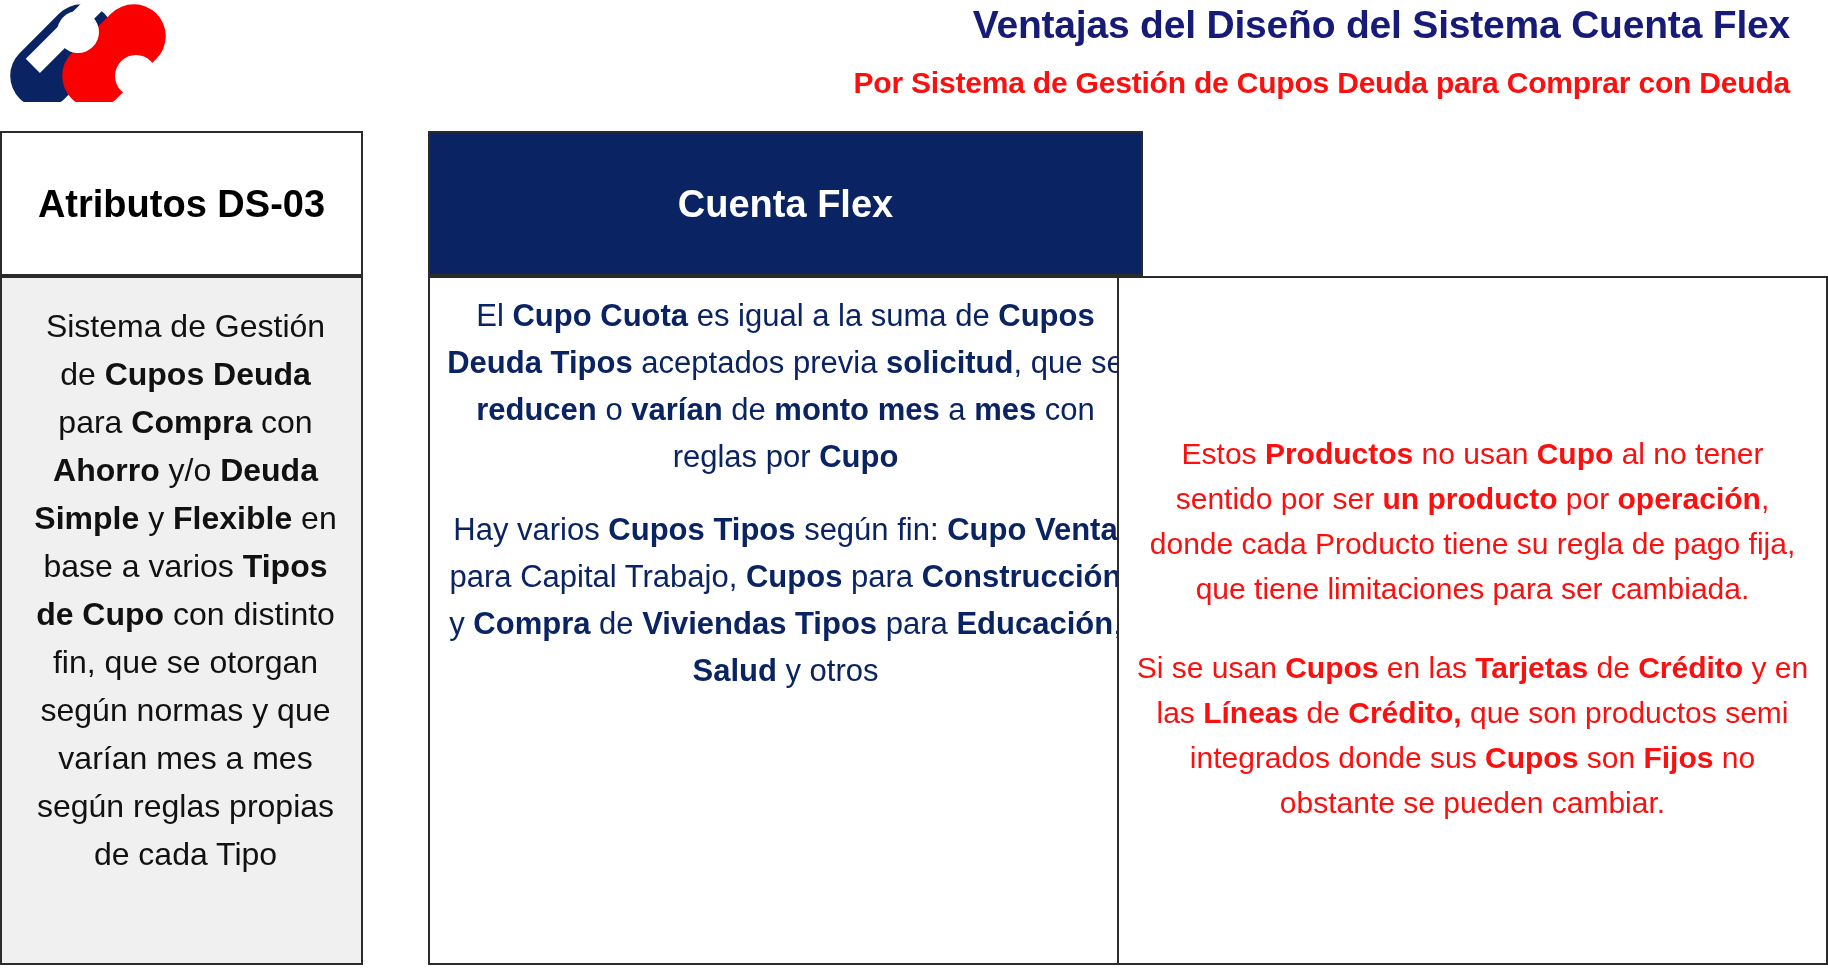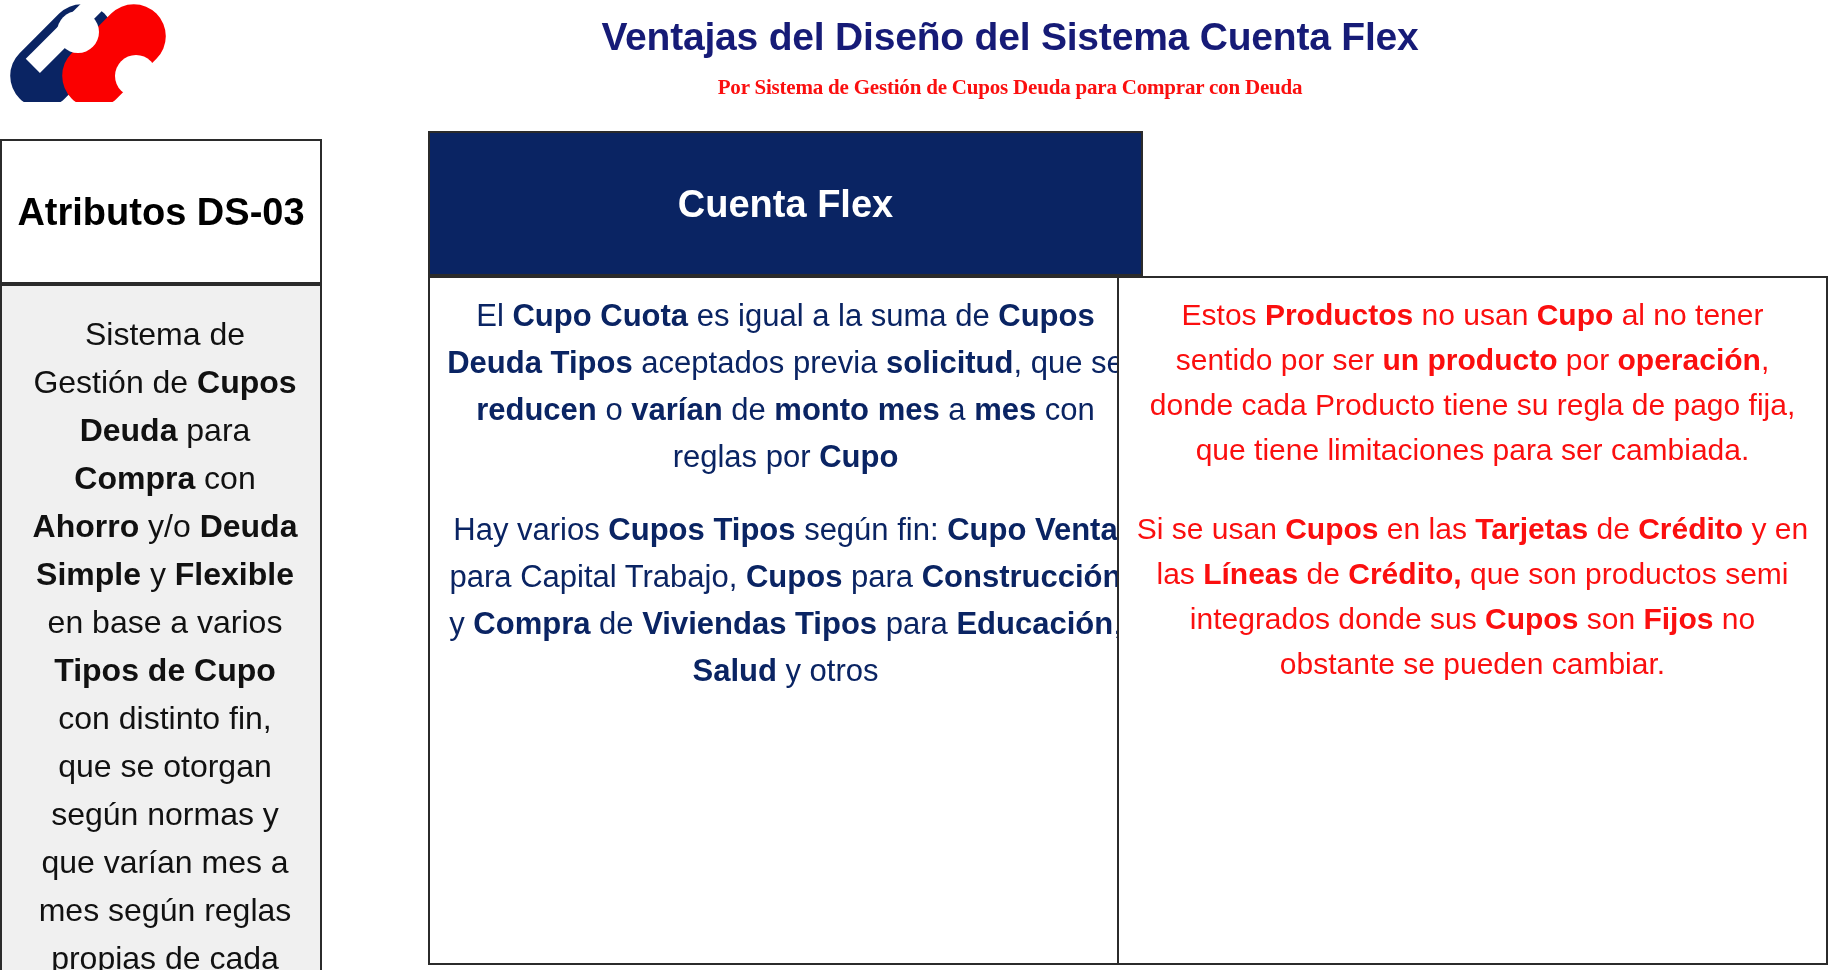--- a/index.html
+++ b/index.html
@@ -25,42 +25,41 @@
     height: 112px;
     background: #ffffff;
   }
   .logo {
     position: absolute;
     left: 8px; top: 2px;
     width: 200px; height: 100px;
   }
   .titles {
     position: absolute;
-    left: 230px; top: 12px;
+    left: 230px; top: 0px;
     width: 1560px;
-    text-align: center;
+    text-align: right;
   }
   .title-main {
     font-size: 39px;
     font-weight: bold;
     color: #161B77;
     letter-spacing: -0.2px;
     line-height: 46px;
     margin-top: 2px;
     white-space: nowrap;
   }
   .title-sub {
-    font-size: 21px;
+    font-size: 30px;
     font-weight: bold;
     color: #FB0F0F;
     letter-spacing: -0.2px;
     line-height: 38px;
-    margin-top: 8px;
+    margin-top: 16px;
     white-space: nowrap;
-    font-family: Liberation Serif, serif;
   }
 
   
   .table {
     position: absolute;
     left: 0px; top: 131px;
     width: 1828px;
     height: 834px;
   }
 
@@ -78,21 +77,21 @@
   }
 
   .cell {
     position: absolute;
     top: 0;
     height: 100%;
     border: 2px solid #2b2b2b;
   }
 
   
-  .c1 { left: 0px;    width: 322px; margin-top: 8px; }
+  .c1 { left: 0px;    width: 363px; }
   .c2 { left: 428px;  width: 715px; }
   .c3 { left: 1117px; width: 711px; }
 
   .head-c1 {
     background: #ffffff;
     display: flex; align-items: center; justify-content: center;
   }
   .head-c2 {
     background: #0A2463;
     display: flex; align-items: center; justify-content: center;
@@ -119,20 +118,21 @@
     background: #ffffff;
     padding: 14px 10px 0px 10px;
     display: flex; flex-direction: column; align-items: center;
     justify-content: flex-start;
     overflow: hidden;
   }
   .body-c3 {
     background: #ffffff;
     padding: 14px 14px 0 14px;
     display: flex; flex-direction: column; align-items: center;
+    justify-content: center;
     overflow: hidden;
   }
 
   .txt-black {
     font-size: 32px; color: #111111; text-align: center;
     line-height: 48px;
   }
   .txt-navy {
     font-size: 31px; color: #0A2463; text-align: center;
     line-height: 47px;

